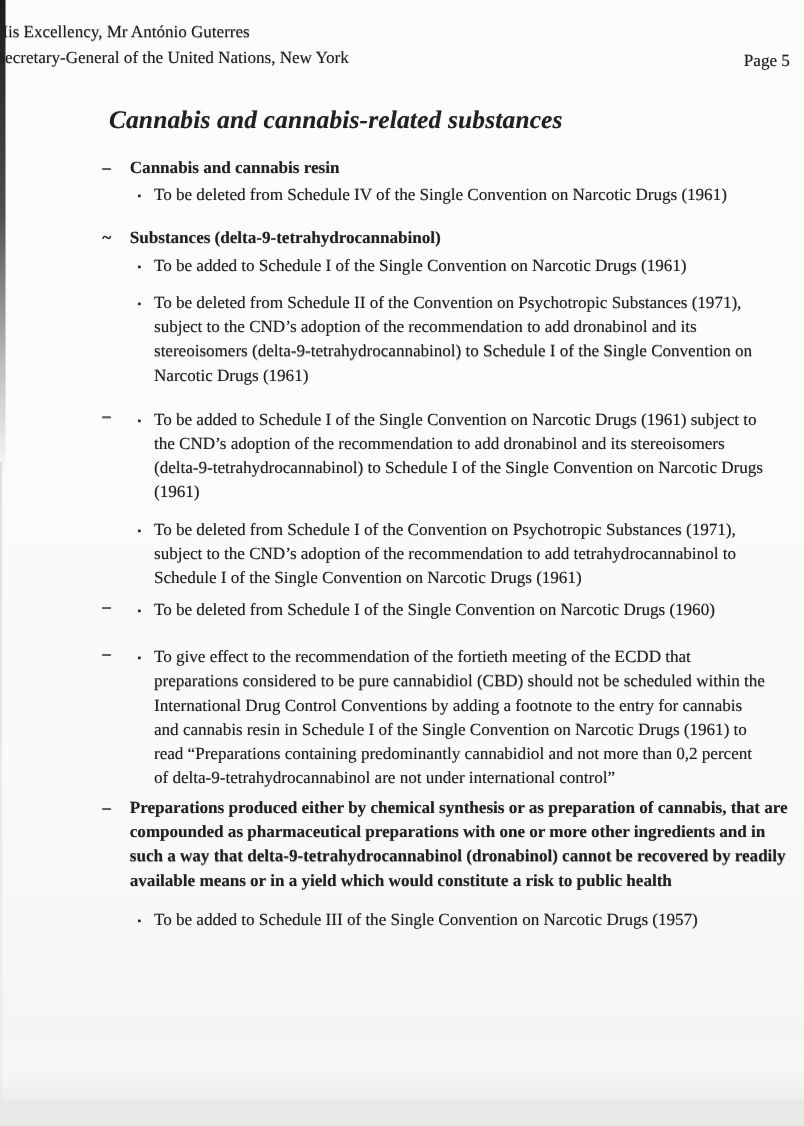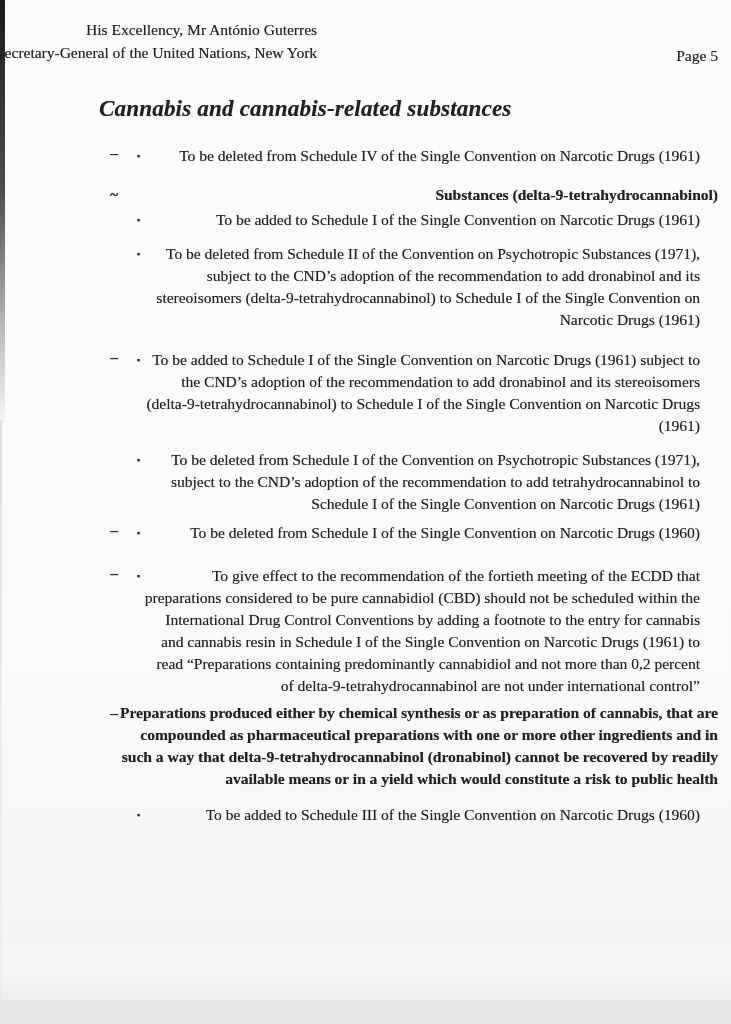--- a/index.html
+++ b/index.html
@@ -3,21 +3,20 @@
 <meta charset="utf-8">
 <style>
   html,body{margin:0;padding:0;background:#e8e8e6;}
   .page{
     position:relative;
     width:731px;height:1000px;
     background:linear-gradient(180deg,#fcfcfa 0%,#fafaf8 70%,#f5f5f3 94%,#f8f8f6 100%);
     overflow:hidden;
     font-family:"Liberation Serif","DejaVu Serif",serif;
     color:#212121;
-    text-align:right;
   }
   .fuzz{ text-shadow:0.2px 0.2px 0.7px rgba(45,45,45,.5); }
   .scan-edge-top{
     position:absolute;left:0;top:0;width:5px;height:430px;
     background:linear-gradient(180deg,rgba(15,15,15,.95) 0%,rgba(35,35,35,.8) 45%,rgba(80,80,80,.35) 78%,rgba(120,120,120,0) 100%);
   }
   .scan-edge-bottom{
     position:absolute;left:0;top:420px;width:2px;height:604px;
     background:linear-gradient(180deg,rgba(110,110,110,.18),rgba(130,130,130,.05));
   }
@@ -72,20 +71,21 @@
   </div>
 
   <div class="page-label fuzz">Page 5</div>
 
   <div class="doc-title fuzz">Cannabis and cannabis-related substances</div>
 
   <div class="doc-body fuzz">
       <div class="section">
         <span class="dash">–</span>
         <div class="section-content">
+          <div class="heading"><span>Cannabis and cannabis resin</span></div>
           <div class="bullet">
             <span class="sq">▪</span>
             <div class="btext"><span>To be deleted from Schedule IV of the Single Convention on Narcotic Drugs (1961)</span></div>
           </div>
         </div>
       </div>
       <div class="section">
         <span class="dash">~</span>
         <div class="section-content">
           <div class="heading"><span>Substances (</span><span class="it">delta</span><span>-9-tetrahydrocannabinol)</span></div>
@@ -129,18 +129,18 @@
             <div class="btext"><span>To give effect to the recommendation of the fortieth meeting of the ECDD that preparations considered to be pure cannabidiol (CBD) should not be scheduled within the International Drug Control Conventions by adding a footnote to the entry for cannabis and cannabis resin in Schedule I of the Single Convention on Narcotic Drugs (1961) to read </span><span class="it">“Preparations containing predominantly cannabidiol and not more than 0,2 percent of delta-9-tetrahydrocannabinol are not under international control”</span></div>
           </div>
         </div>
       </div>
       <div class="section">
         <span class="dash">–</span>
         <div class="section-content">
           <div class="heading"><span>Preparations produced either by chemical synthesis or as preparation of cannabis, that are compounded as pharmaceutical preparations with one or more other ingredients and in such a way that delta-9-tetrahydrocannabinol (dronabinol) cannot be recovered by readily available means or in a yield which would constitute a risk to public health</span></div>
           <div class="bullet gap-lg">
             <span class="sq">▪</span>
-            <div class="btext"><span>To be added to Schedule III of the Single Convention on Narcotic Drugs (1960)</span></div>
+            <div class="btext"><span>To be added to Schedule III of the Single Convention on Narcotic Drugs (1957)</span></div>
           </div>
         </div>
       </div>
     </div>
 </div>
 
 </body></html>

